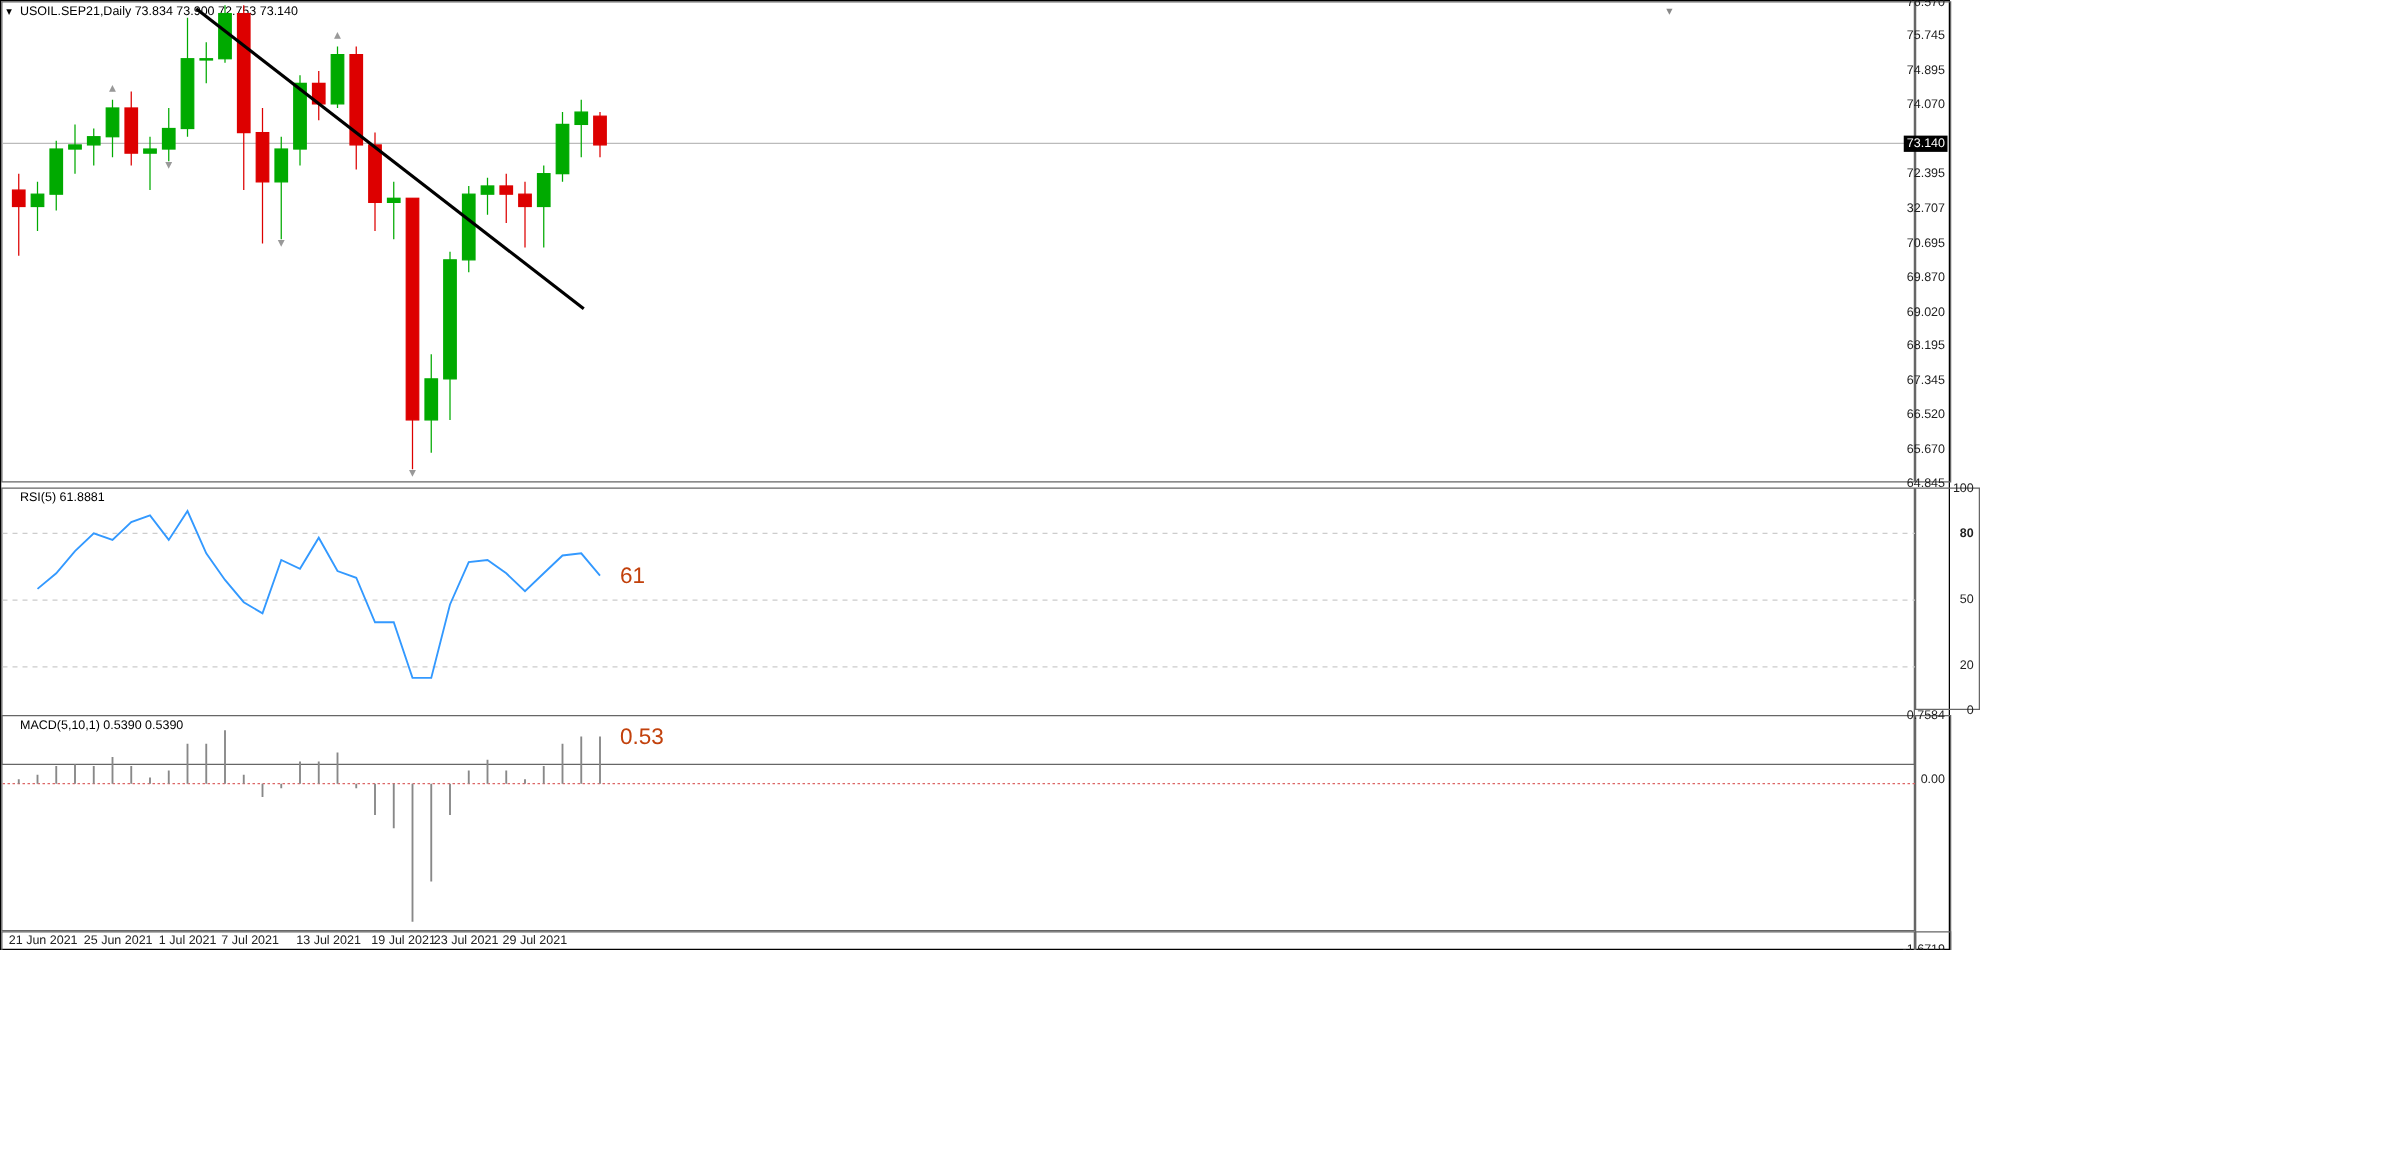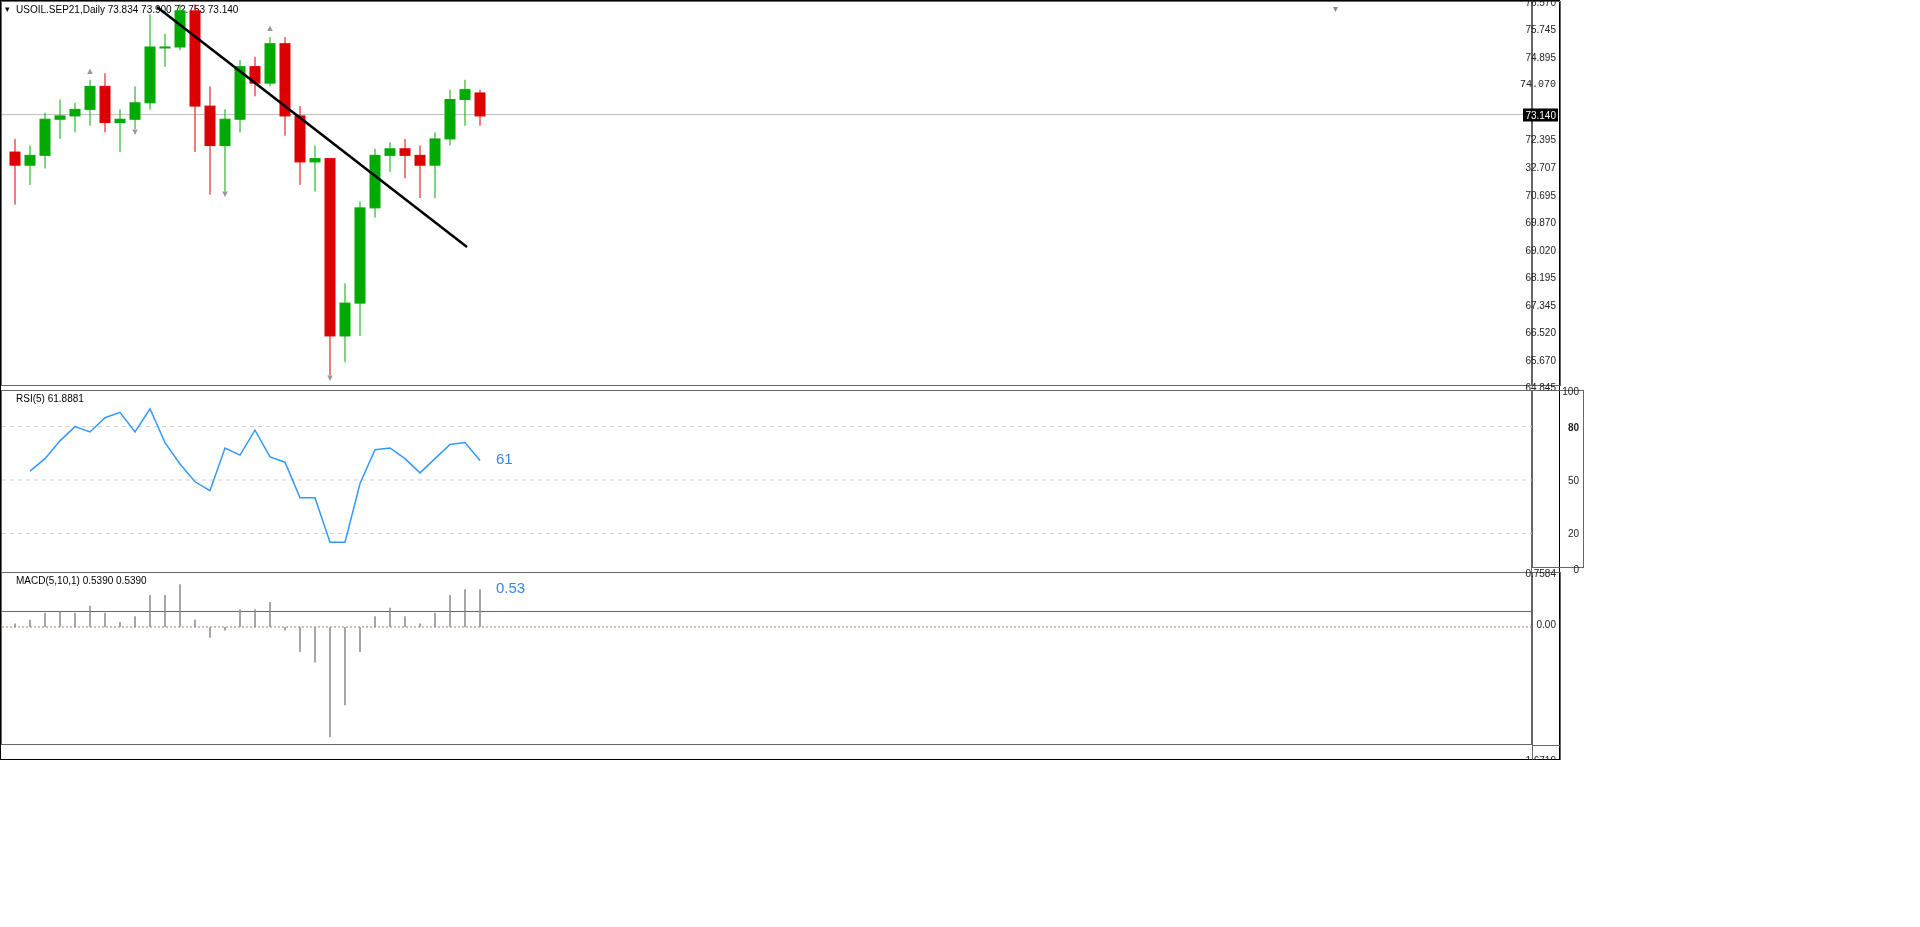--- a/index.html
+++ b/index.html
@@ -2,21 +2,21 @@
 <html><head>
 <meta charset="utf-8">
 <style>
 html,body{margin:0;padding:0;background:#fff;font-family:Arial,Helvetica,sans-serif;font-size:11px}
 .container{width:1560px;height:760px;position:relative;border:1px solid #000;margin:0;box-sizing:border-box}
 .pane{position:absolute;left:0;border:1px solid #666;box-sizing:border-box}
 .axisR{position:absolute;right:0;box-sizing:border-box;border:1px solid #666}
 .ticklabel{position:absolute;right:4px;font-size:10px;color:#222;transform:translateY(-50%)}
 .pricebadge{position:absolute;right:2px;background:#000;color:#fff;font-size:10px;padding:1px 2px;transform:translateY(-50%)}
 .title{position:absolute;top:2px;left:14px;font-size:10px;color:#000}
-.ann{position:absolute;color:#3b82f6;font-size:15px}
+.ann{position:absolute;color:#c2410c;font-size:18px}
 .dropdown-icon{position:absolute;top:2px;left:3px;font-size:9px;color:#000;cursor:pointer}
 .timeaxis{position:absolute;left:0;bottom:0;height:16px;border:1px solid #666;box-sizing:border-box}
 .tlabel{position:absolute;top:1px;font-size:10px;color:#222}
 </style>
 </head>
 <body>
 
 <div class="container">
 
   <div class="pane" id="mainPane" style="top: 0px; width: 1531px; height: 385px;">
@@ -95,21 +95,21 @@
         <text x="268" y="29.134328358208748" font-size="11" text-anchor="middle" fill="#999">▴</text>
         <text x="328" y="379.3432835820894" font-size="11" text-anchor="middle" fill="#999">▾</text>
         <line x1="155" y1="5" x2="465" y2="245" stroke="#000" stroke-width="2.5"></line>
         <text x="1331" y="10" font-size="10" fill="#888">▾</text>
       </svg>
   </div>
   <div class="axisR" id="mainAxis" style="top: 0px; left: 1531px; width: 29px; height: 385px;">
       <div class="ticklabel" style="top: 0px;">76.570</div>
       <div class="ticklabel" style="top: 27.0896px;">75.745</div>
       <div class="ticklabel" style="top: 55px; margin-left: 43px;">74.895</div>
-      <div class="ticklabel" style="top: 82.0896px; font-family: Liberation Mono, monospace;">74.070</div>
+      <div class="ticklabel" style="top: 82.0896px;">74.070</div>
       <div class="ticklabel" style="top: 112.627px;">73.140</div>
       <div class="ticklabel" style="top: 137.09px;">72.395</div>
       <div class="ticklabel" style="top: 165px;">32.707</div>
       <div class="ticklabel" style="top: 192.91px;">70.695</div>
       <div class="ticklabel" style="top: 220px;">69.870</div>
       <div class="ticklabel" style="top: 247.91px;">69.020</div>
       <div class="ticklabel" style="top: 275px;">68.195</div>
       <div class="ticklabel" style="top: 302.91px;">67.345</div>
       <div class="ticklabel" style="top: 330px;">66.520</div>
       <div class="ticklabel" style="top: 357.91px;">65.670</div>
@@ -173,14 +173,24 @@
         <line x1="478" y1="53.98642142945315" x2="478" y2="16.258568900958725" stroke="#888" stroke-width="1.5"></line>
       </svg>
     <div class="ann" id="macdAnn" style="left: 494px; top: 6.25857px;">0.53</div>
   </div>
   <div class="axisR" id="macdAxis" style="top: 571px; left: 1531px; width: 29px; height: 216px;">
       <div class="ticklabel" style="top: 0px;">0.7584</div>
       <div class="ticklabel" style="top: 51px; margin-left: 31px;">0.00</div>
       <div class="ticklabel" style="top: 187px;">-1.6719</div>
     </div>
 
+  <div class="timeaxis" id="timeAxis" style="top: 744px; width: 1531px;">
+      <div class="tlabel" style="left: 5px;">21 Jun 2021</div>
+      <div class="tlabel" style="left: 65px;">25 Jun 2021</div>
+      <div class="tlabel" style="left: 125px;">1 Jul 2021</div>
+      <div class="tlabel" style="left: 175px;">7 Jul 2021</div>
+      <div class="tlabel" style="left: 235px;">13 Jul 2021</div>
+      <div class="tlabel" style="left: 295px;">19 Jul 2021</div>
+      <div class="tlabel" style="left: 345px;">23 Jul 2021</div>
+      <div class="tlabel" style="left: 400px;">29 Jul 2021</div>
+    </div>
 <div class="axisR" style="top: 744px; left: 1531px; width: 29px; height: 16px;"></div>
   </div>
 
 </body></html>

